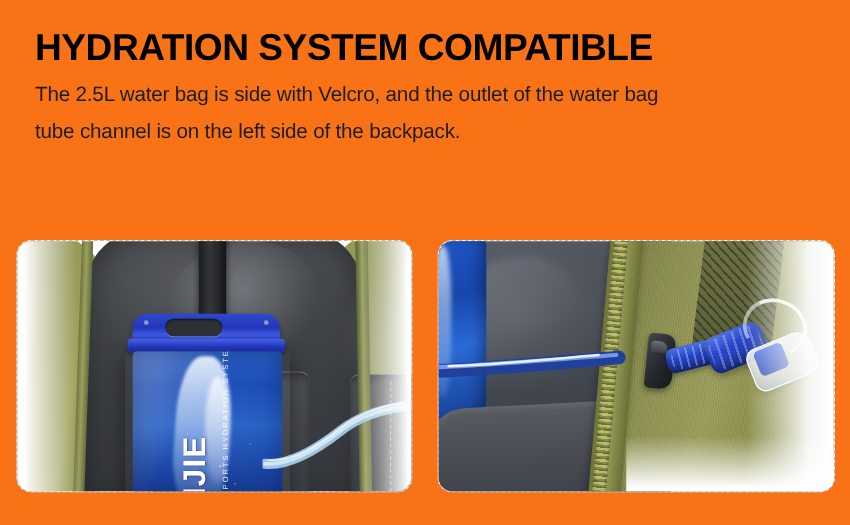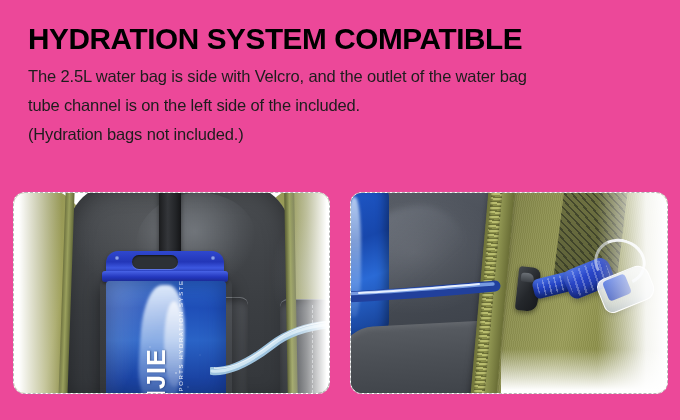--- a/index.html
+++ b/index.html
@@ -14,21 +14,21 @@
     font-family: "Liberation Sans", sans-serif;
     color: #1a1a1a;
     position: relative;
   }
 
   #page {
     position: absolute;
     left: 0; top: 0;
     width: 680px;
     height: 420px;
-    background: #ec4899;
+    background: #f97316;
   }
 
   
   .text-block {
     position: absolute;
     left: 28px;
     top: 22px;
     width: 630px;
   }
   .headline {
@@ -520,22 +520,21 @@
   }
 </style>
 </head>
 <body>
 
 <div id="page">
 
   <div class="text-block">
     <h1 class="headline">HYDRATION SYSTEM COMPATIBLE</h1>
     <p class="body-line">The 2.5L water bag is side with Velcro, and the outlet of the water bag</p>
-    <p class="body-line">tube channel is on the left side of the included.</p>
-    <p class="body-line">(Hydration bags not included.)</p>
+    <p class="body-line">tube channel is on the left side of the backpack.</p>
   </div>
 
   <div class="panels">
 
     <div class="panel panel-left">
       <div class="photo">
         <div class="lp-bg"></div>
         <div class="lp-shell-l"></div>
         <div class="lp-shell-r"></div>
         <div class="lp-lining">

